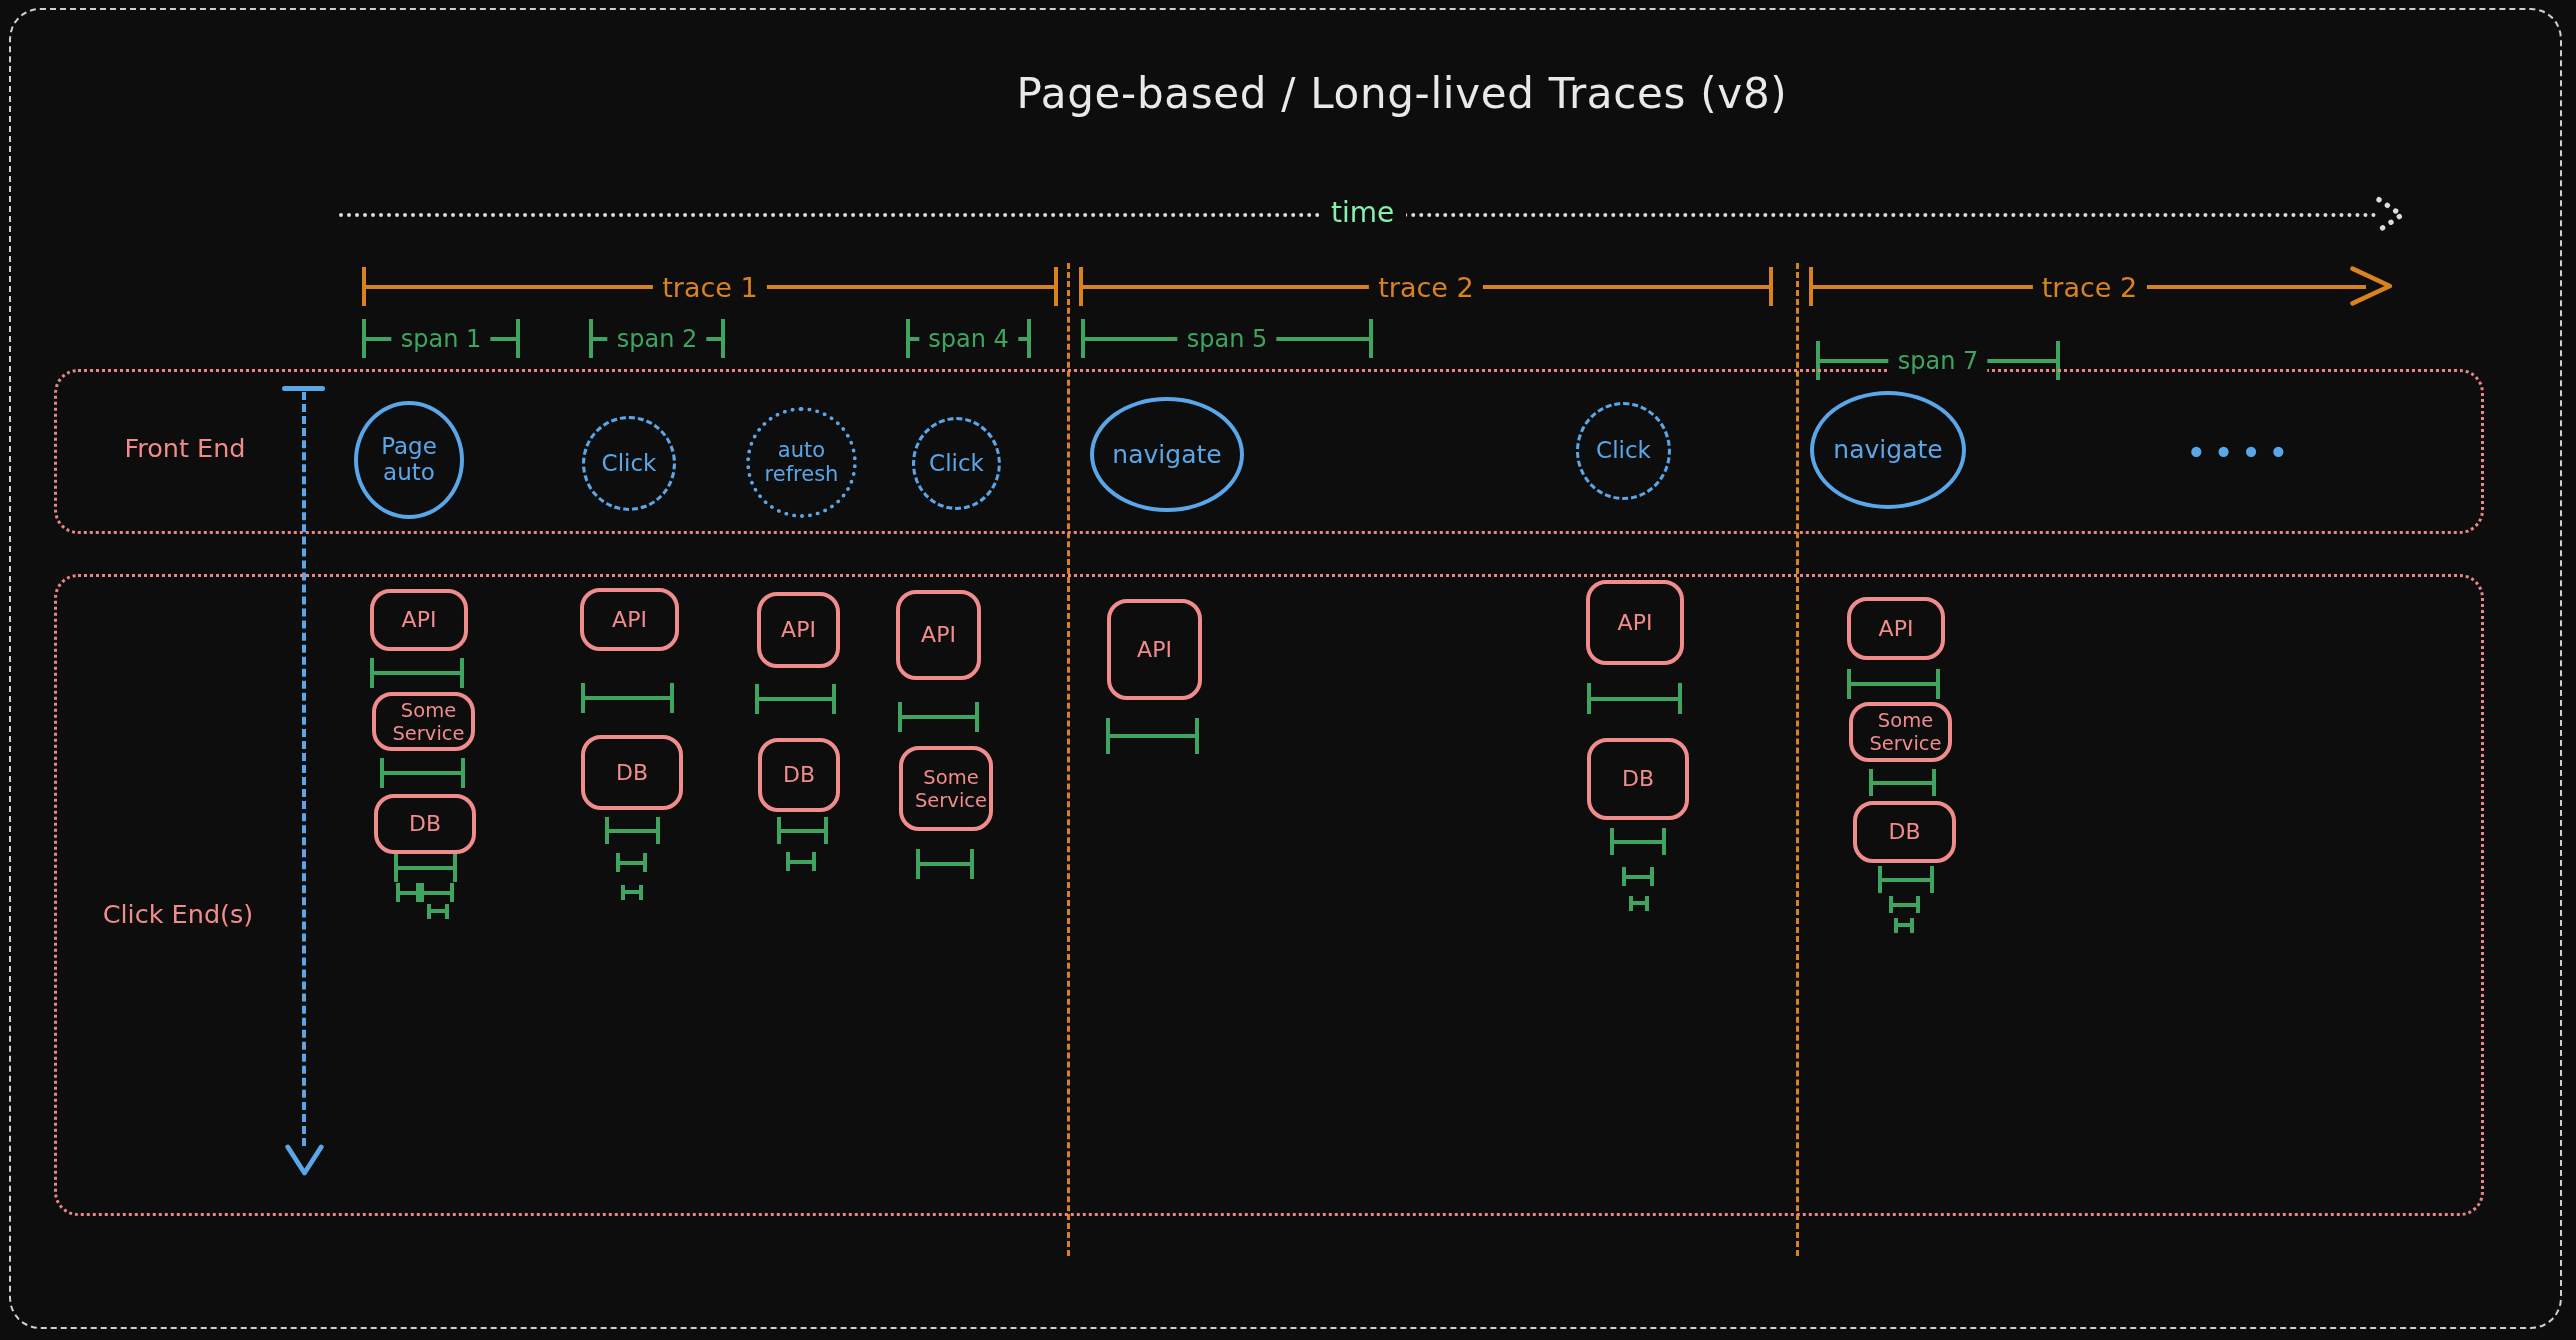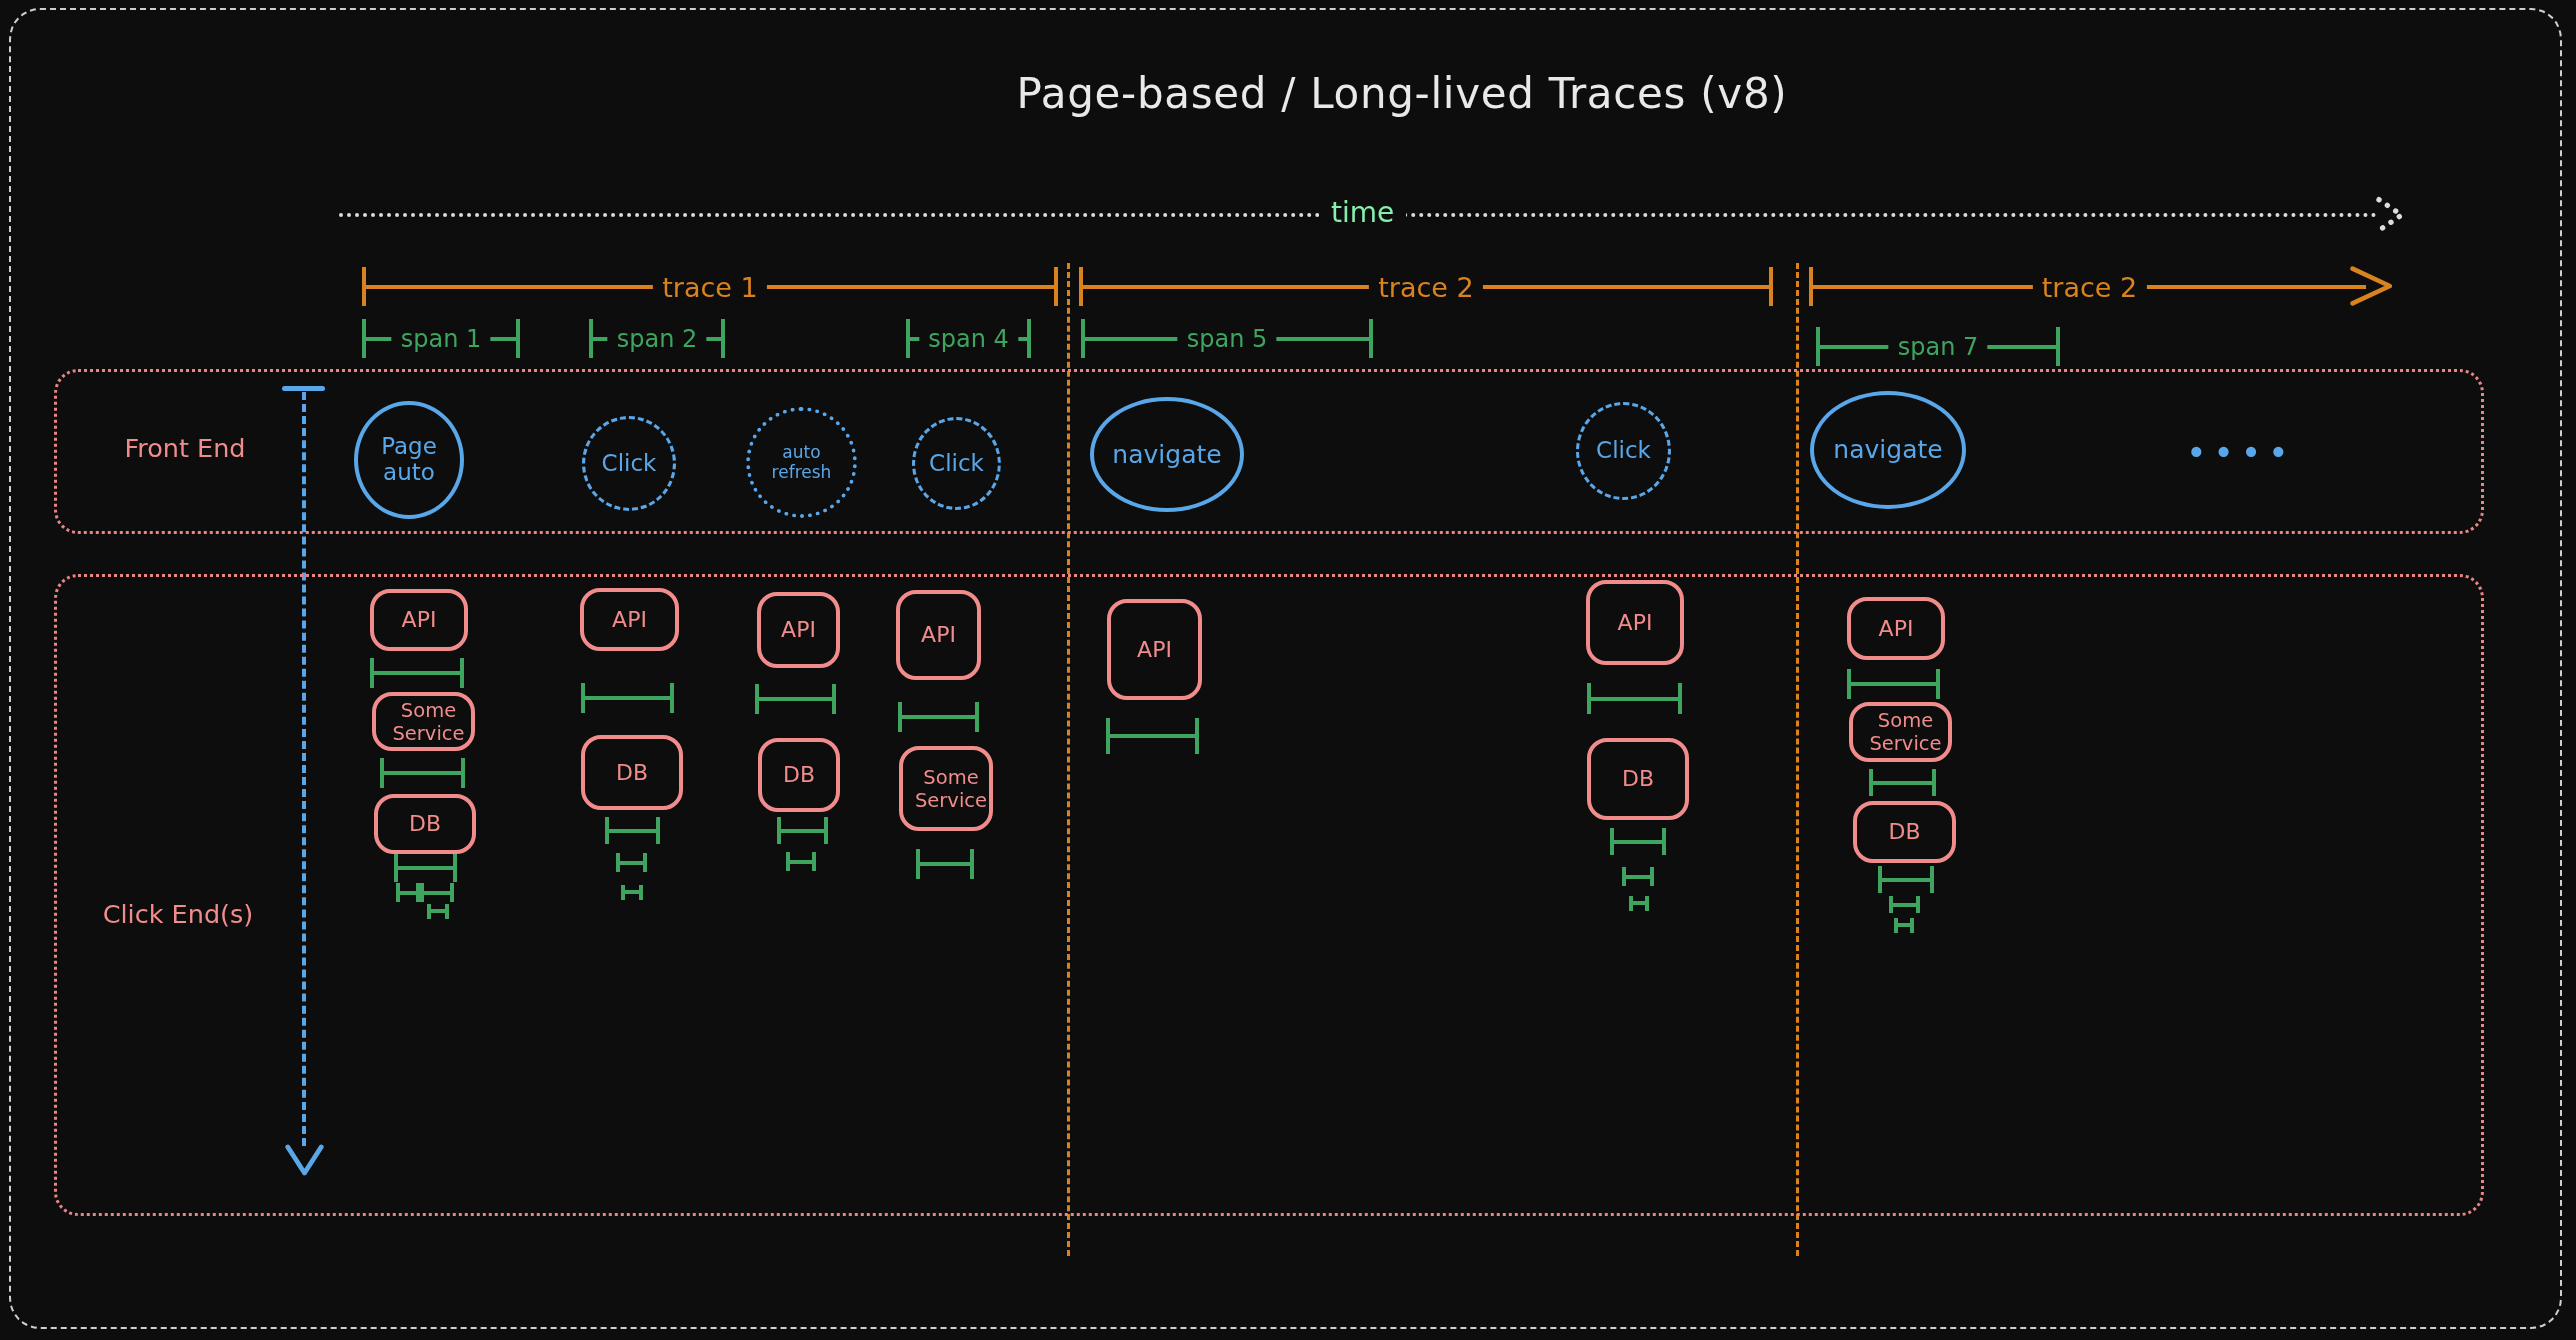--- a/index.html
+++ b/index.html
@@ -112,21 +112,21 @@
 </div>
 <div class="abs ibeam span" style="left:589px;top:319px;width:136px;height:39px;">
   <span class="lbl">span 2</span>
 </div>
 <div class="abs ibeam span" style="left:906px;top:319px;width:125px;height:39px;">
   <span class="lbl">span 4</span>
 </div>
 <div class="abs ibeam span" style="left:1081px;top:319px;width:292px;height:39px;">
   <span class="lbl">span 5</span>
 </div>
-<div class="abs ibeam span" style="left:1816px;top:327px;width:244px;height:39px;">
+<div class="abs ibeam span" style="left:1816px;top:341px;width:244px;height:39px;">
   <span class="lbl">span 7</span>
 </div>
 
 <div class="abs sep" style="left:1067px;top:263px;height:993px;"></div>
 <div class="abs sep" style="left:1796px;top:263px;height:993px;"></div>
 
 <div class="abs lane" style="left:54px;top:369px;width:2430px;height:165px;"></div>
 <div class="abs lane-label" style="left:111px;top:433px;width:148px;">Front End</div>
 
 <div class="abs guide-top" style="left:282px;top:386px;width:43px;height:4.7px;"></div>
@@ -134,21 +134,21 @@
 <svg class="abs" style="left:283px;top:1144px;" width="43" height="34" viewBox="0 0 64 50">
   <polyline points="7,4 32,43 57,4" fill="none" stroke="#59a7e8" stroke-width="7" stroke-linecap="round" stroke-linejoin="round"></polyline>
 </svg>
 
 <div class="abs ev" style="left:354px;top:401px;width:110px;height:118px;">
   <span>Page auto</span>
 </div>
 <div class="abs ev dashed" style="left:582px;top:416px;width:94px;height:95px;">
   <span>Click</span>
 </div>
-<div class="abs ev dotted" style="left:746px;top:407px;width:111px;height:111px;font-size:17px;">
+<div class="abs ev dotted" style="left:746px;top:407px;width:111px;height:111px;font-size:21px;">
   <span>auto refresh</span>
 </div>
 <div class="abs ev dashed" style="left:912px;top:417px;width:89px;height:93px;">
   <span>Click</span>
 </div>
 <div class="abs ev" style="left:1090px;top:397px;width:154px;height:115px;font-size:25px;">
   <span>navigate</span>
 </div>
 <div class="abs ev dashed" style="left:1576px;top:402px;width:95px;height:98px;">
   <span>Click</span>

